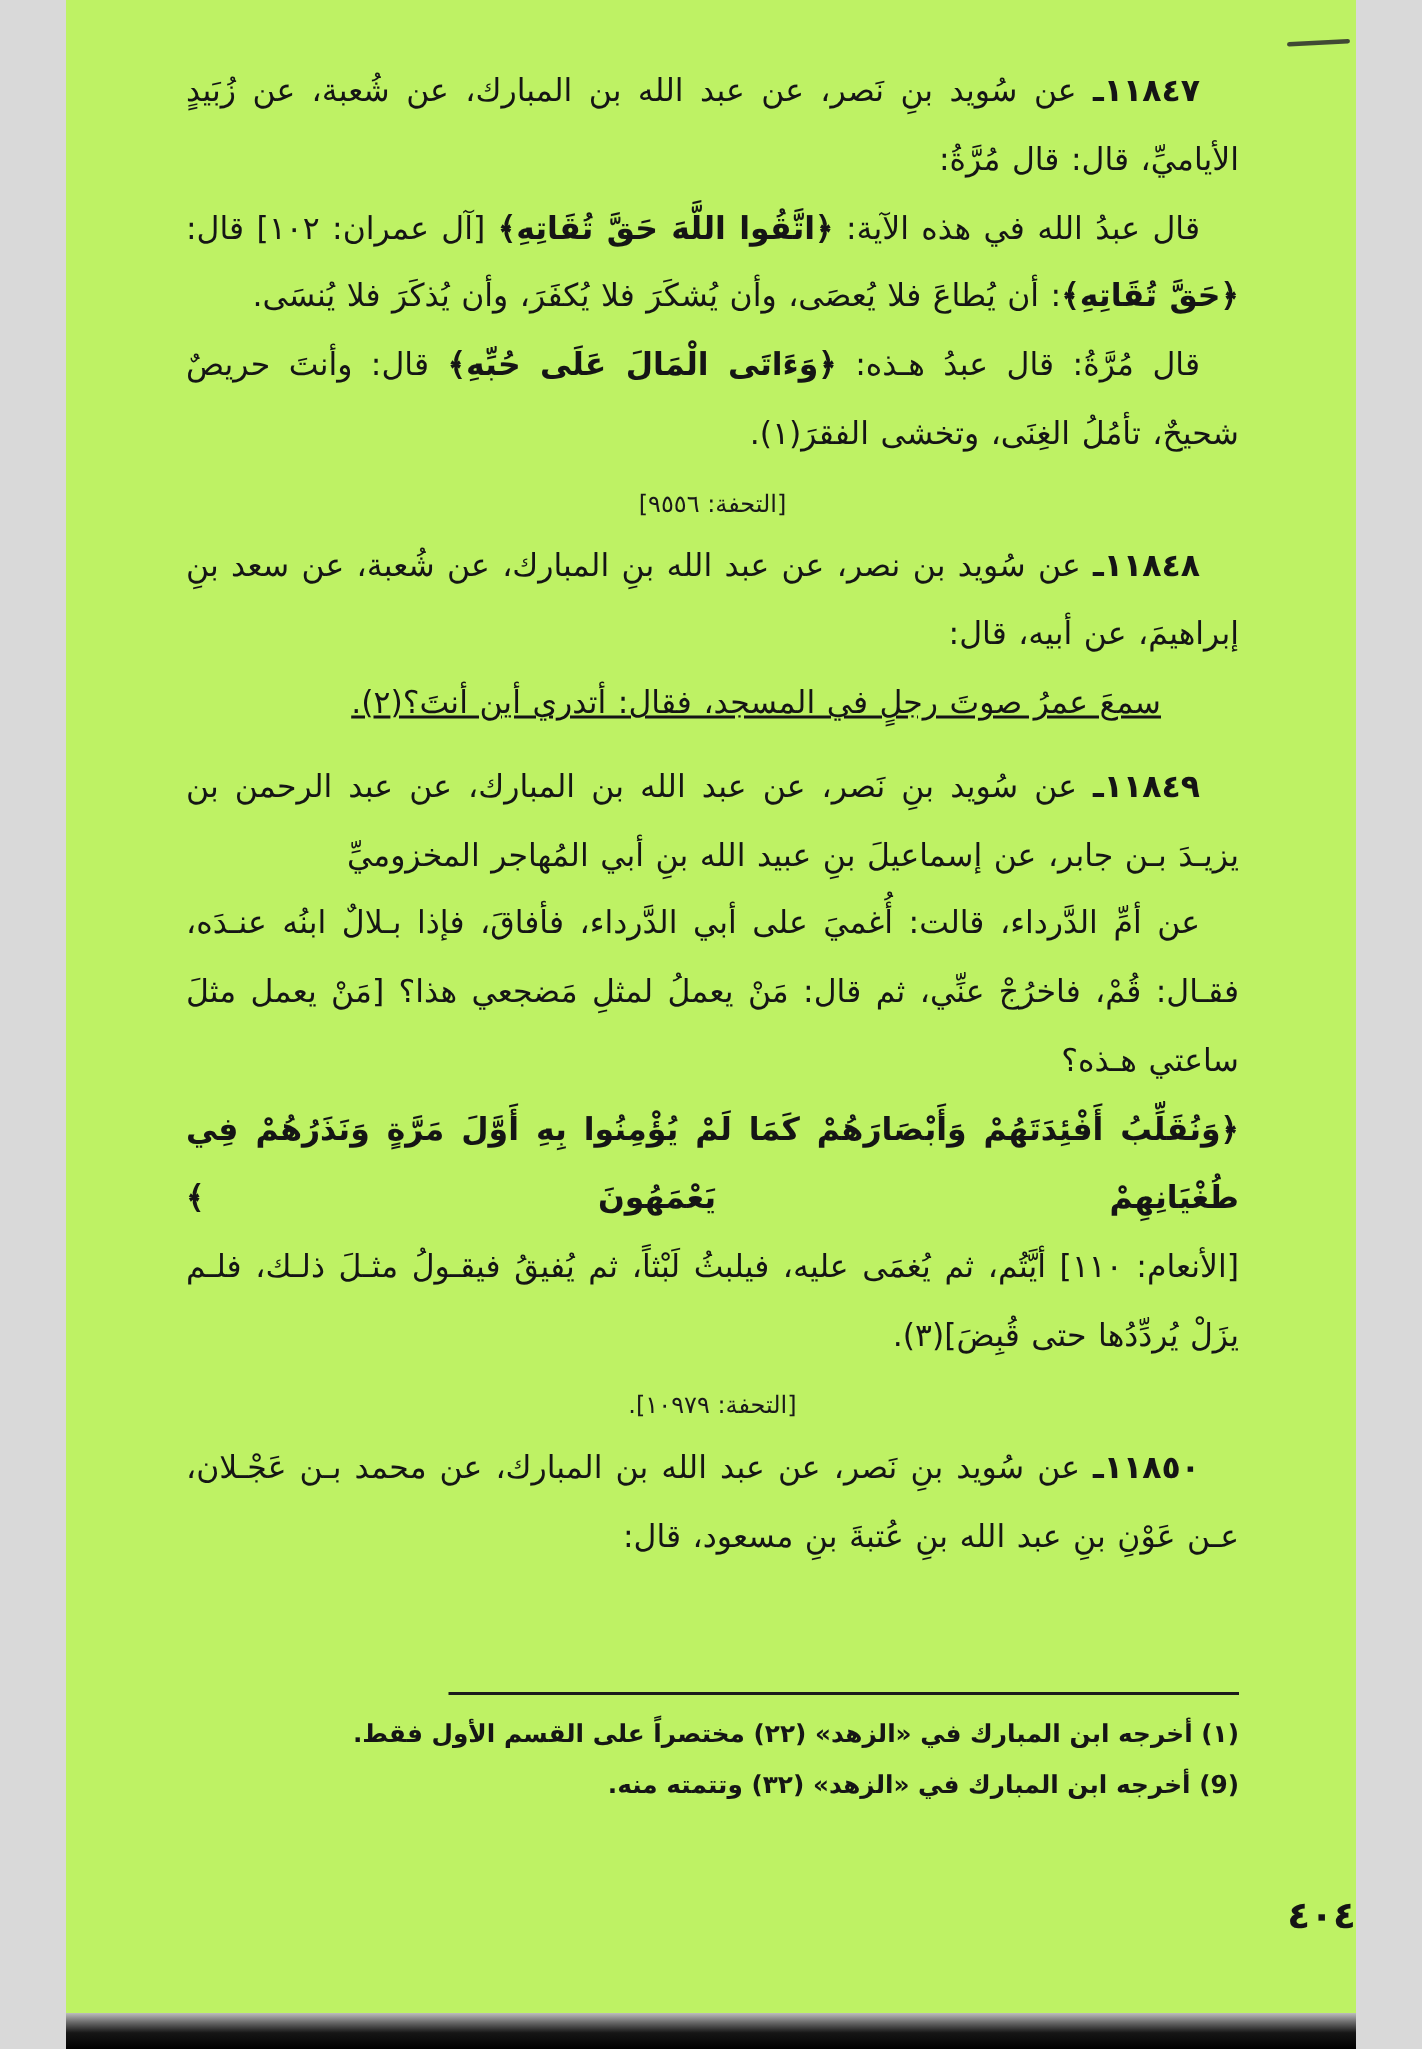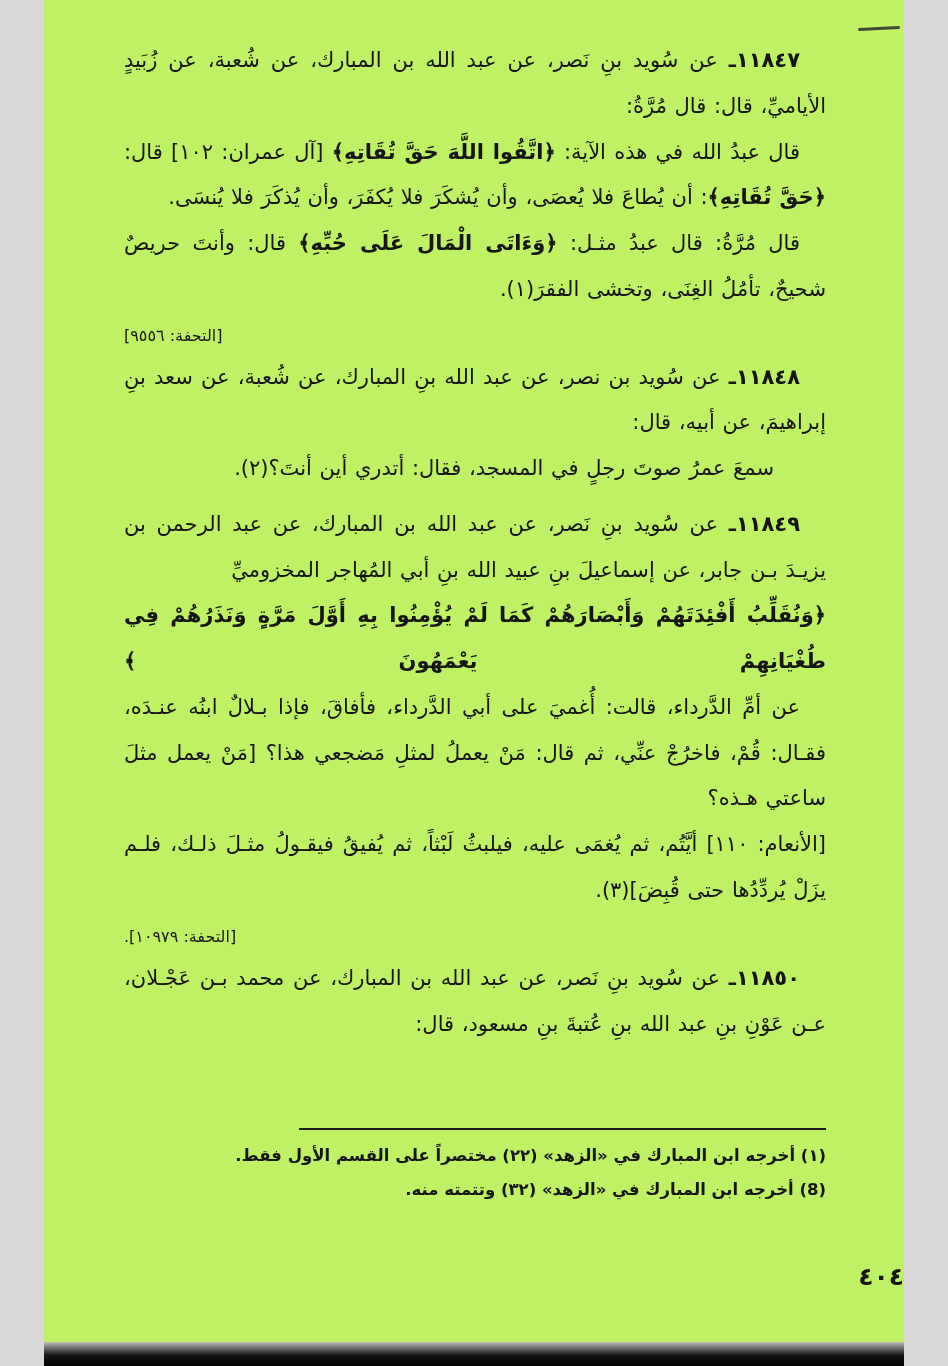--- a/index.html
+++ b/index.html
@@ -18,32 +18,32 @@
     top:38px;right:78px;left:80px;
   }
   .para{
     margin:0;
     font-size:21px;
     line-height:2.18;
     text-align:justify;
     word-spacing:1px;
   }
   .indent{text-indent:26px;}
-  .indent-lg{text-indent:52px;}
+  .indent-lg{text-indent:52px;text-decoration:underline;}
   .num{font-weight:bold;}
   .quran{font-weight:bold;}
   .verse{
     font-weight:bold;
     text-align:justify;
     text-align-last:justify;
   }
   .ref{
     font-size:16px;
     margin:13px 0 9px;
-    text-align:left;
+    text-align:center;
     color:#1a1a1a;
   }
   .entry{margin-bottom:10px;}
   .footnotes{
     position:absolute;
     top:1128px;right:78px;left:92px;
   }
   .fn-sep{
     border-top:2px solid #1c1c1c;
     width:527px;
@@ -84,47 +84,47 @@
 </head>
 <body>
 
 <div class="page">
 
   <main class="text">
 
     <section class="entry">
       <p class="para indent"><b class="num">١١٨٤٧ـ</b><span> عن سُويد بنِ نَصر، عن عبد الله بن المبارك، عن شُعبة، عن زُبَيدٍ الأياميِّ، قال: قال مُرَّةُ:</span></p>
       <p class="para indent"><span>قال عبدُ الله في هذه الآية: </span><span class="quran">﴿اتَّقُوا اللَّهَ حَقَّ تُقَاتِهِ﴾</span><span> [آل عمران: ١٠٢] قال: </span><span class="quran">﴿حَقَّ تُقَاتِهِ﴾</span><span>: أن يُطاعَ فلا يُعصَى، وأن يُشكَرَ فلا يُكفَرَ، وأن يُذكَرَ فلا يُنسَى.</span></p>
-      <p class="para indent"><span>قال مُرَّةُ: قال عبدُ مثـل: </span><span class="quran">﴿وَءَاتَى الْمَالَ عَلَى حُبِّهِ﴾</span><span> قال: وأنتَ حريصٌ شحيحٌ، تأمُلُ الغِنَى، وتخشى الفقرَ(١).</span></p>
+      <p class="para indent"><span>قال مُرَّةُ: قال عبدُ هـذه: </span><span class="quran">﴿وَءَاتَى الْمَالَ عَلَى حُبِّهِ﴾</span><span> قال: وأنتَ حريصٌ شحيحٌ، تأمُلُ الغِنَى، وتخشى الفقرَ(١).</span></p>
       <p class="ref">[التحفة: ٩٥٥٦]</p>
     </section>
 
     <section class="entry">
       <p class="para indent"><b class="num">١١٨٤٨ـ</b><span> عن سُويد بن نصر، عن عبد الله بنِ المبارك، عن شُعبة، عن سعد بنِ إبراهيمَ، عن أبيه، قال:</span></p>
       <p class="para indent-lg">سمعَ عمرُ صوتَ رجلٍ في المسجد، فقال: أتدري أين أنتَ؟(٢).</p>
     </section>
 
     <section class="entry">
       <p class="para indent"><b class="num">١١٨٤٩ـ</b><span> عن سُويد بنِ نَصر، عن عبد الله بن المبارك، عن عبد الرحمن بن يزيـدَ بـن جابر، عن إسماعيلَ بنِ عبيد الله بنِ أبي المُهاجر المخزوميِّ</span></p>
+      <p class="para indent">عن أمِّ الدَّرداء، قالت: أُغميَ على أبي الدَّرداء، فأفاقَ، فإذا بـلالٌ ابنُه عنـدَه، فقـال: قُمْ، فاخرُجْ عنِّي، ثم قال: مَنْ يعملُ لمثلِ مَضجعي هذا؟ [مَنْ يعمل مثلَ ساعتي هـذه؟</p>
       <p class="para verse">﴿وَنُقَلِّبُ أَفْئِدَتَهُمْ وَأَبْصَارَهُمْ كَمَا لَمْ يُؤْمِنُوا بِهِ أَوَّلَ مَرَّةٍ وَنَذَرُهُمْ فِي طُغْيَانِهِمْ يَعْمَهُونَ ﴾</p>
-      <p class="para indent">عن أمِّ الدَّرداء، قالت: أُغميَ على أبي الدَّرداء، فأفاقَ، فإذا بـلالٌ ابنُه عنـدَه، فقـال: قُمْ، فاخرُجْ عنِّي، ثم قال: مَنْ يعملُ لمثلِ مَضجعي هذا؟ [مَنْ يعمل مثلَ ساعتي هـذه؟</p>
       <p class="para">[الأنعام: ١١٠] أيَّتُم، ثم يُغمَى عليه، فيلبثُ لَبْثاً، ثم يُفيقُ فيقـولُ مثـلَ ذلـك، فلـم يزَلْ يُردِّدُها حتى قُبِضَ](٣).</p>
       <p class="ref">[التحفة: ١٠٩٧٩].</p>
     </section>
 
     <section class="entry">
       <p class="para indent"><b class="num">١١٨٥٠ـ</b><span> عن سُويد بنِ نَصر، عن عبد الله بن المبارك، عن محمد بـن عَجْـلان، عـن عَوْنِ بنِ عبد الله بنِ عُتبةَ بنِ مسعود، قال:</span></p>
     </section>
 
   </main>
 
   <div class="footnotes">
     <div class="fn-sep"></div>
     <p class="fn">(١) أخرجه ابن المبارك في «الزهد» (٢٢) مختصراً على القسم الأول فقط.</p>
-    <p class="fn">(8) أخرجه ابن المبارك في «الزهد» (٣٢) وتتمته منه.</p>
+    <p class="fn">(9) أخرجه ابن المبارك في «الزهد» (٣٢) وتتمته منه.</p>
   </div>
 
   <div class="page-number">٤٠٤</div>
 
   <div class="scan-mark"></div>
   <div class="scan-bottom"></div>
 
 </div>
 
 </body></html>

